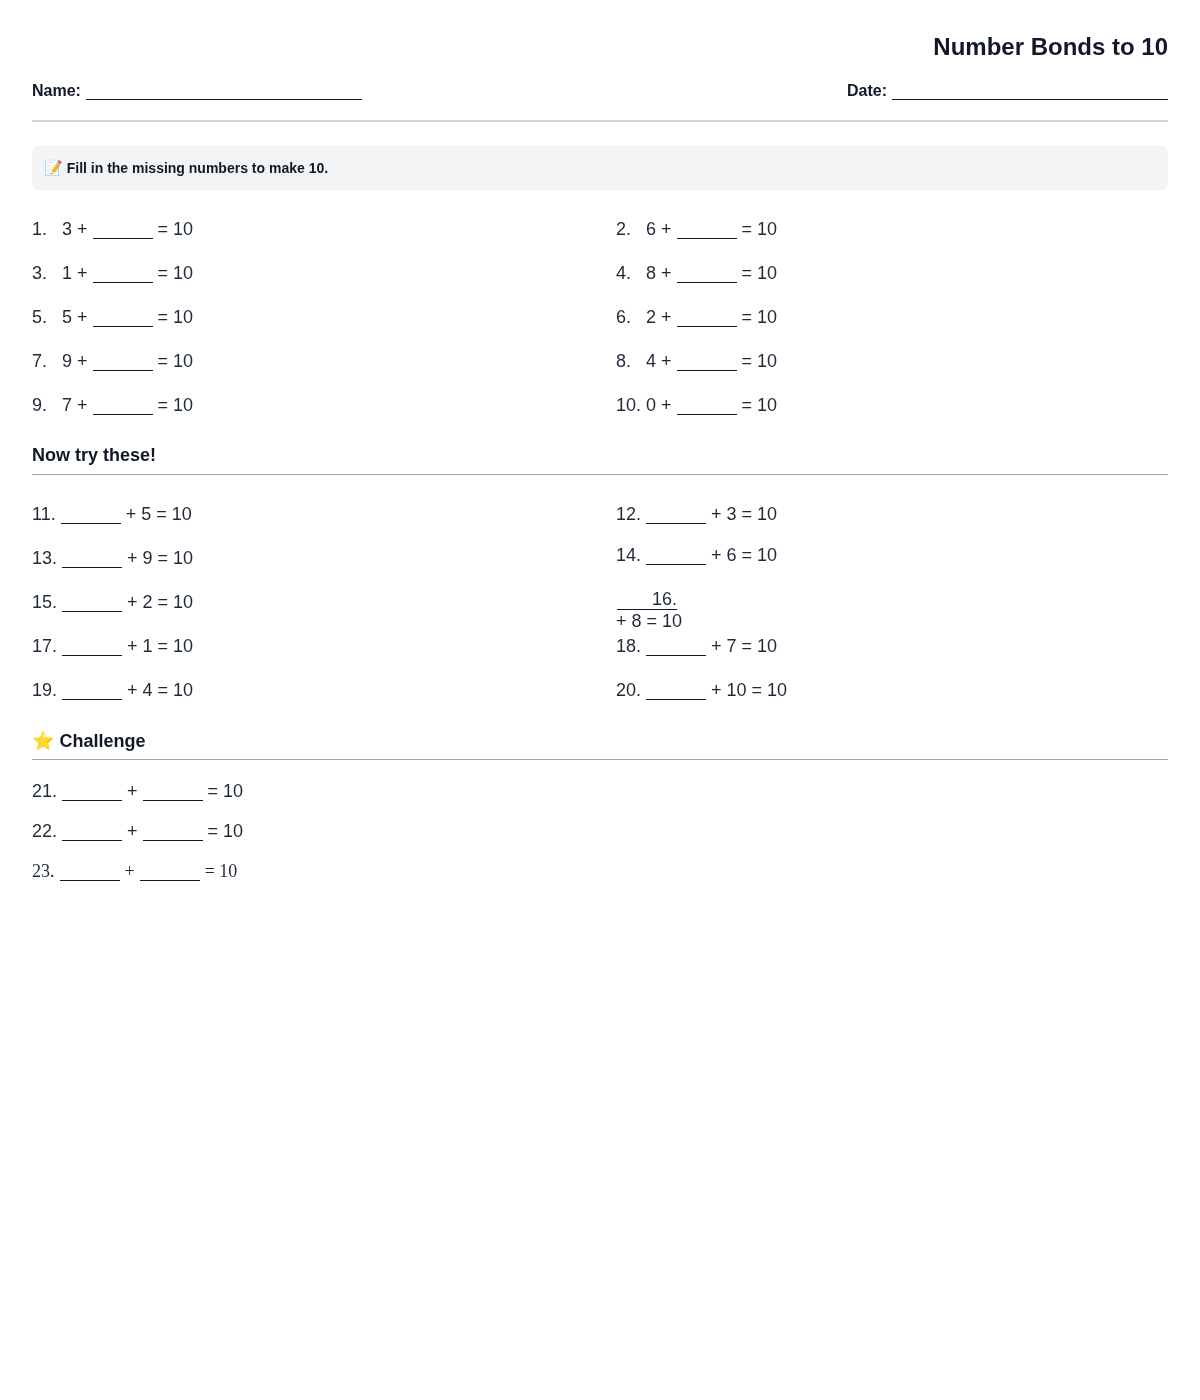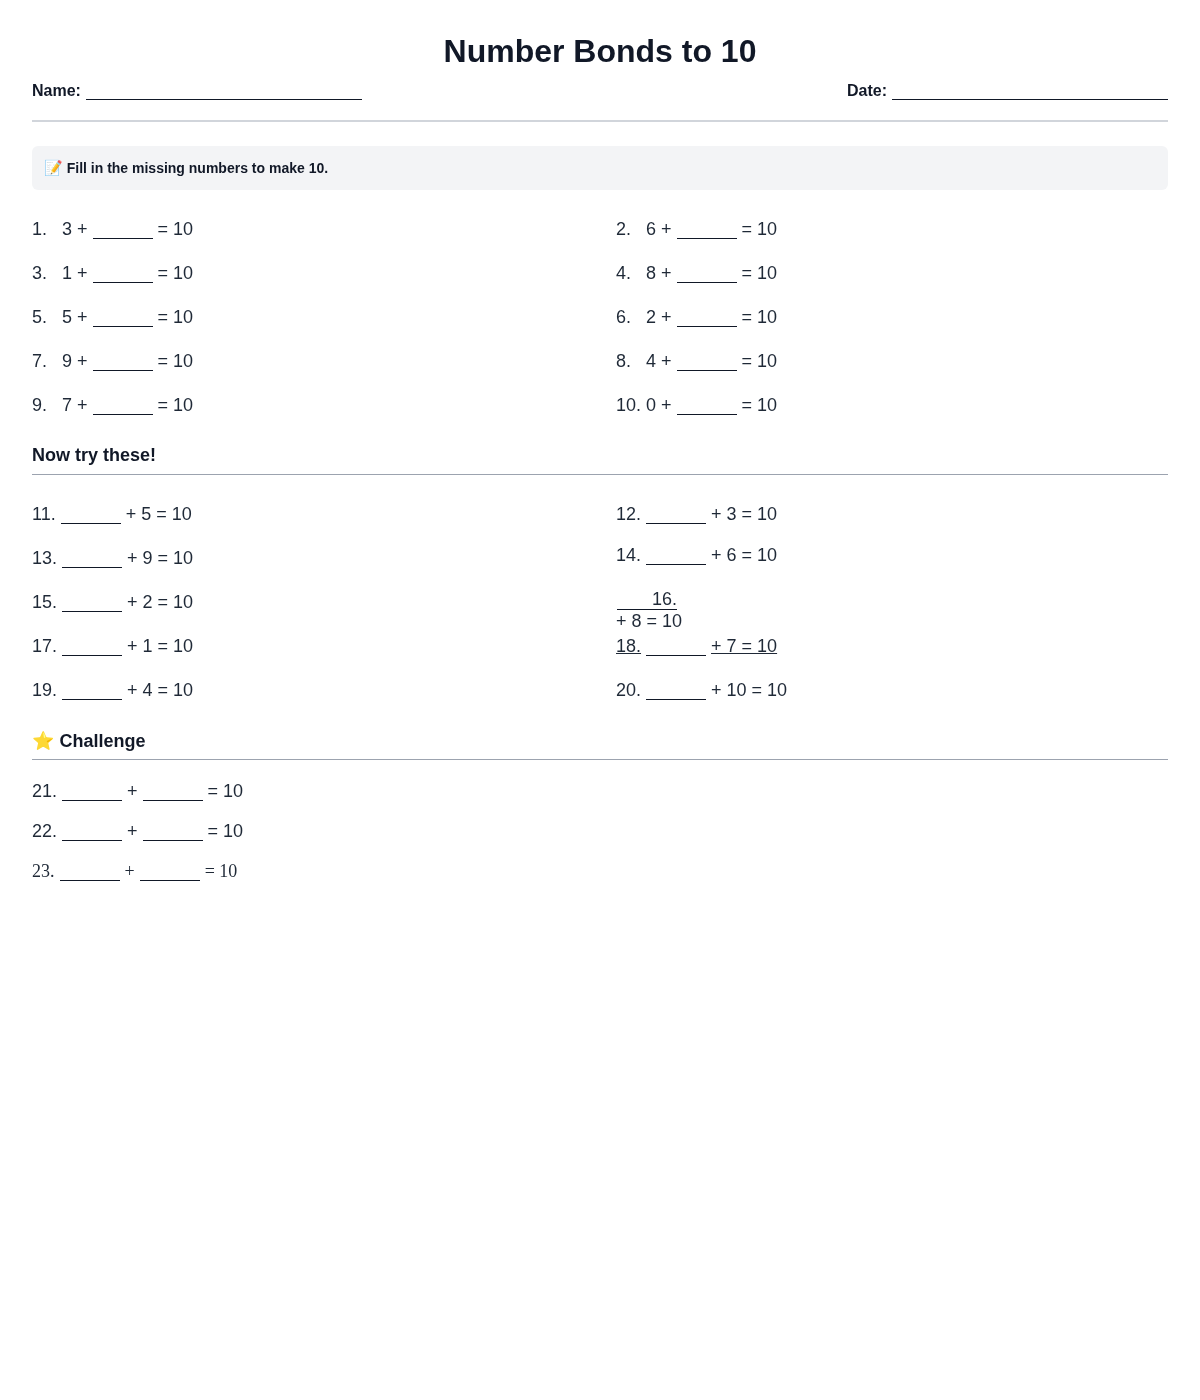--- a/index.html
+++ b/index.html
@@ -5,21 +5,21 @@
     * { box-sizing: border-box; margin: 0; padding: 0; }
     html, body { width: 1200px; height: 1400px; background: #ffffff; }
     body {
       font-family: "Liberation Sans", sans-serif;
       color: #111827;
       position: relative;
     }
     .page { position: absolute; left: 32px; top: 0; width: 1136px; }
     .title {
       position: absolute; top: 33px; left: 0; width: 1136px;
-      text-align: center; font-size: 32px; font-weight: bold; color: #111827;
+      text-align: right; font-size: 24px; font-weight: bold; color: #111827;
     }
     .meta-row {
       position: absolute; top: 82px; left: 0; width: 1136px; height: 20px;
       font-size: 16px; font-weight: bold; color: #111827;
     }
     .meta-field { position: absolute; top: 0; display: flex; align-items: flex-end; white-space: nowrap; }
     .meta-field.name { left: 0; }
     .meta-field.date { right: 0; }
     .meta-line {
       display: inline-block; width: 276px; height: 17px;
@@ -175,21 +175,21 @@
     <div class="problem" style="top:589px;left:584px;flex-direction:column;">
       <span class="num wide">16.</span>
       <span class="blank" style="margin-left:0;"></span>
       <span>+ 8 = 10</span>
     </div>
     <div class="problem" style="top:633px;left:0;">
       <span class="num wide">17.</span>
       <span class="blank" style="margin-left:0;"></span>
       <span>+ 1 = 10</span>
     </div>
-    <div class="problem" style="top:633px;left:584px;text-decoration:underline;">
+    <div class="problem" style="top:633px;left:584px;">
       <span class="num wide">18.</span>
       <span class="blank" style="margin-left:0;"></span>
       <span>+ 7 = 10</span>
     </div>
     <div class="problem" style="top:677px;left:0;">
       <span class="num wide">19.</span>
       <span class="blank" style="margin-left:0;"></span>
       <span>+ 4 = 10</span>
     </div>
     <div class="problem" style="top:677px;left:584px;">

